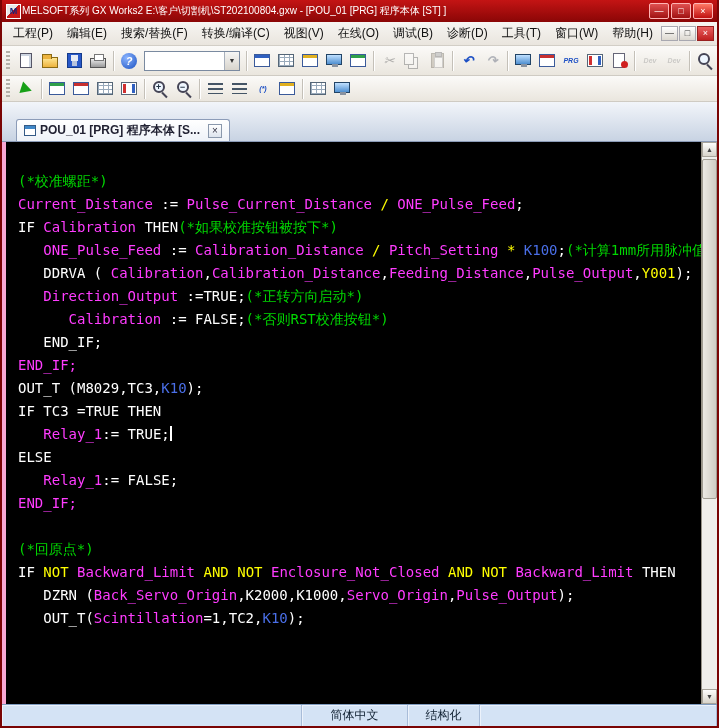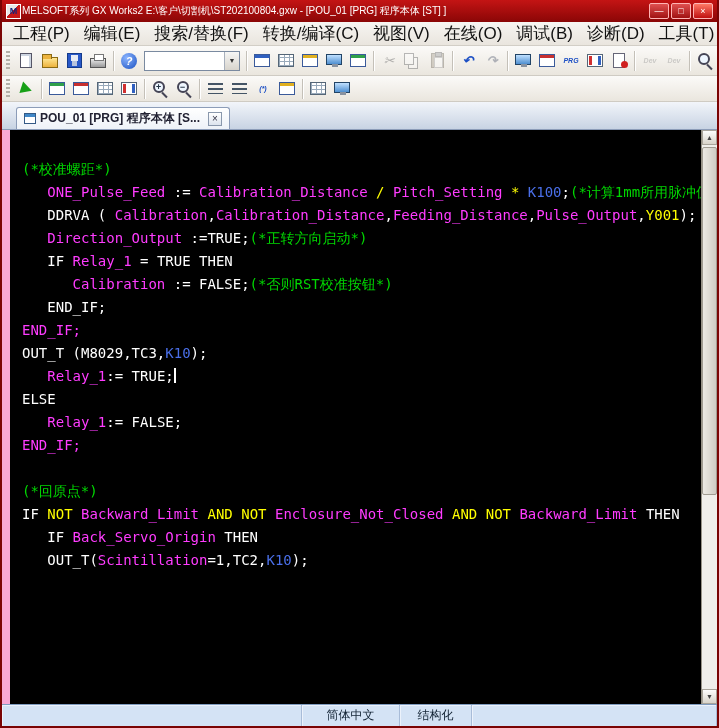--- a/index.html
+++ b/index.html
@@ -9,21 +9,21 @@
   
   .titlebar{height:22px;flex:none;background:linear-gradient(to bottom,var(--tb-l),var(--tb-d));display:flex;align-items:center;padding:0 4px;color:#fff}
   .app-icon{width:15px;height:15px;flex:none;background:linear-gradient(135deg,#e8e8e8 0 45%,#c81818 45%);border:1px solid #fff;font-size:9px;font-weight:bold;color:#13237a;text-align:center;line-height:13px}
   .title-text{font-size:10px;margin-left:1px;flex:1;white-space:nowrap;overflow:hidden}
   .win-btn{width:20px;height:16px;margin-left:2px;flex:none;font-size:9px;line-height:14px;text-align:center;color:#fff;background:linear-gradient(#e05050,#a01212);border:1px solid #ffb4b4;border-radius:2px}
   .win-btn.close{background:linear-gradient(#ff7866,#c01010)}
 
   
   .menubar{height:24px;flex:none;background:linear-gradient(#f7f5f2,#e9e5de);display:flex;align-items:center;border-bottom:1px solid #d2cec6;padding:0 4px}
   .menu-items{display:flex;align-items:center}
-  .menu-item{font-size:17px;padding:3px 7px;color:#111;white-space:nowrap}
+  .menu-item{font-size:12px;padding:3px 7px;color:#111;white-space:nowrap}
   .menu-spacer{flex:1}
   .mdi-btn{width:17px;height:15px;flex:none;border:1px solid #a8a8b0;background:linear-gradient(#ffffff,#dcd8d0);font-size:9px;line-height:13px;text-align:center;color:#333;margin-left:1px}
   .mdi-btn.close{background:linear-gradient(#e86060,#c02020);color:#fff;border-color:#992020}
 
   
   .toolbar{display:flex;align-items:center;background:linear-gradient(#fbfaf8,#eae6de);border-bottom:1px solid #cfcbc3;padding:0 2px;overflow:hidden}
   .toolbar.tb1{height:30px;flex:none}
   .toolbar.tb2{height:26px;flex:none}
   .tb-handle{width:4px;height:20px;margin:0 4px 0 2px;flex:none;background:repeating-linear-gradient(180deg,#b4b0a8 0 2px,transparent 2px 4px)}
   .tb-sep{width:1px;height:20px;background:#c4c0b8;box-shadow:1px 0 0 #ffffff;margin:0 3px;flex:none}
@@ -65,31 +65,31 @@
   .ic.k-txt.v-blue{color:#1c4fc4}
   .ic.k-txt.v-gray{color:#8a8a8a}
   .ic.k-docr{width:12px;height:15px;background:#fff;border:1px solid #667}
   .ic.k-docr::after{content:"";position:absolute;bottom:-1px;right:-4px;width:7px;height:7px;background:#d02020;border-radius:50%}
   .ic.k-lines{width:15px;height:11px;background:repeating-linear-gradient(180deg,#456 0 2px,transparent 2px 5px)}
   .ic.k-ladder{width:16px;height:13px;border:1px solid #567;background:#fff}
   .ic.k-ladder::before{content:"";position:absolute;left:1px;top:1px;bottom:1px;width:3px;background:#d03030}
   .ic.k-ladder::after{content:"";position:absolute;right:1px;top:1px;bottom:1px;width:3px;background:#3060c0}
 
   
-  .tabstrip{height:28px;flex:none;background:linear-gradient(#f2f5fa,#c8d3e3);display:flex;align-items:flex-end;padding-left:14px;border-bottom:1px solid #8c9cb8}
+  .tabstrip{height:40px;flex:none;background:linear-gradient(#f2f5fa,#c8d3e3);display:flex;align-items:flex-end;padding-left:14px;border-bottom:1px solid #8c9cb8}
   .tab{height:22px;display:flex;align-items:center;padding:0 7px;font-size:12px;border:1px solid #8c9cb8;border-bottom:none;border-radius:3px 3px 0 0;margin-right:1px;background:linear-gradient(#e2e8f1,#c4cedd);color:#223;flex:none;white-space:nowrap}
   .tab.active{background:linear-gradient(#ffffff,#eef2f8);font-weight:bold}
   .tab-ic{width:12px;height:11px;margin-right:4px;border:1px solid #345a86;background:#fff;position:relative;flex:none}
   .tab-ic::before{content:"";position:absolute;top:0;left:0;right:0;height:3px;background:#3f87c8}
   .tab-ic.tab-ic-label::before{background:#2fae5f}
   .tab-close{width:14px;height:14px;margin-left:8px;border:1px solid #8a98ac;background:linear-gradient(#ffffff,#dde4ee);font-size:10px;line-height:12px;text-align:center;color:#334;font-weight:normal;flex:none}
 
   
   .editor-wrap{flex:1;display:flex;min-height:0;background:#000}
-  .editor{flex:1;background:var(--editor-bg);padding:5px 8px 0 12px;overflow:hidden;border-left:8px solid #f9a8d4}
+  .editor{flex:1;background:var(--editor-bg);padding:5px 8px 0 12px;overflow:hidden;border-left:4px solid #f9a8d4}
   .line{min-height:23px;white-space:pre;font-family:"DejaVu Sans Mono",monospace;font-size:14px;line-height:23px}
   .c-c{color:var(--c-comment)}
   .c-v{color:var(--c-var)}
   .c-k{color:var(--c-kw)}
   .c-o{color:var(--c-op)}
   .c-n{color:var(--c-const)}
   .caret{display:inline-block;width:2px;height:15px;background:#fff;vertical-align:-2px}
 
   
   .scrollbar{width:16px;flex:none;background:#f0efeb;border-left:1px solid #989488;display:flex;flex-direction:column}
@@ -273,47 +273,49 @@
         <i class="tab-ic"></i>
         <span>POU_01 [PRG] 程序本体 [S...</span>
         <span class="tab-close">×</span>
       </div>
     </div>
 
   <div class="editor-wrap">
     <div class="editor">
         <div class="line"></div>
         <div class="line"><span class="c-c">(*校准螺距*)</span></div>
+        <div class="line"><span class="c-v">Current_Distance</span><span class="c-k"> := </span><span class="c-v">Pulse_Current_Distance</span><span class="c-k"> </span><span class="c-o">/</span><span class="c-k"> </span><span class="c-v">ONE_Pulse_Feed</span><span class="c-k">;</span></div>
+        <div class="line"><span class="c-k">IF </span><span class="c-v">Calibration</span><span class="c-k"> THEN</span><span class="c-c">(*如果校准按钮被按下*)</span></div>
         <div class="line"><span class="c-k">   </span><span class="c-v">ONE_Pulse_Feed</span><span class="c-k"> := </span><span class="c-v">Calibration_Distance</span><span class="c-k"> </span><span class="c-o">/</span><span class="c-k"> </span><span class="c-v">Pitch_Setting</span><span class="c-k"> </span><span class="c-o">*</span><span class="c-k"> </span><span class="c-n">K100</span><span class="c-k">;</span><span class="c-c">(*计算1mm所用脉冲值*)</span></div>
         <div class="line"><span class="c-k">   DDRVA ( </span><span class="c-v">Calibration</span><span class="c-k">,</span><span class="c-v">Calibration_Distance</span><span class="c-k">,</span><span class="c-v">Feeding_Distance</span><span class="c-k">,</span><span class="c-v">Pulse_Output</span><span class="c-k">,</span><span class="c-o">Y001</span><span class="c-k">);</span></div>
         <div class="line"><span class="c-k">   </span><span class="c-v">Direction_Output</span><span class="c-k"> :=TRUE;</span><span class="c-c">(*正转方向启动*)</span></div>
-        <div class="line"><span class="c-k">   IF </span><span class="c-v">Relay_1</span><span class="c-k"> = TRUE THEN</span></div>
         <div class="line"><span class="c-k">      </span><span class="c-v">Calibration</span><span class="c-k"> := FALSE;</span><span class="c-c">(*否则RST校准按钮*)</span></div>
         <div class="line"><span class="c-k">   END_IF;</span></div>
         <div class="line"><span class="c-v">END_IF;</span></div>
         <div class="line"><span class="c-k">OUT_T (M8029,TC3,</span><span class="c-n">K10</span><span class="c-k">);</span></div>
+        <div class="line"><span class="c-k">IF TC3 =TRUE THEN</span></div>
         <div class="line"><span class="c-k">   </span><span class="c-v">Relay_1</span><span class="c-k">:= TRUE;</span><span class="caret"></span></div>
         <div class="line"><span class="c-k">ELSE</span></div>
         <div class="line"><span class="c-k">   </span><span class="c-v">Relay_1</span><span class="c-k">:= FALSE;</span></div>
         <div class="line"><span class="c-v">END_IF;</span></div>
         <div class="line"></div>
         <div class="line"><span class="c-c">(*回原点*)</span></div>
         <div class="line"><span class="c-k">IF </span><span class="c-o">NOT</span><span class="c-k"> </span><span class="c-v">Backward_Limit</span><span class="c-k"> </span><span class="c-o">AND</span><span class="c-k"> </span><span class="c-o">NOT</span><span class="c-k"> </span><span class="c-v">Enclosure_Not_Closed</span><span class="c-k"> </span><span class="c-o">AND</span><span class="c-k"> </span><span class="c-o">NOT</span><span class="c-k"> </span><span class="c-v">Backward_Limit</span><span class="c-k"> THEN</span></div>
-        <div class="line"><span class="c-k">   IF </span><span class="c-v">Back_Servo_Origin</span><span class="c-k"> THEN</span></div>
+        <div class="line"><span class="c-k">   DZRN (</span><span class="c-v">Back_Servo_Origin</span><span class="c-k">,K2000,K1000,</span><span class="c-v">Servo_Origin</span><span class="c-k">,</span><span class="c-v">Pulse_Output</span><span class="c-k">);</span></div>
         <div class="line"><span class="c-k">   OUT_T(</span><span class="c-v">Scintillation</span><span class="c-k">=1,TC2,</span><span class="c-n">K10</span><span class="c-k">);</span></div>
       </div>
     <div class="scrollbar">
       <div class="sb-btn">▲</div>
       <div class="sb-track">
         <div class="sb-thumb"></div>
       </div>
       <div class="sb-btn">▼</div>
     </div>
   </div>
 
   <div class="statusbar">
       <div class="status-seg" style="width: 300px;"></div>
-      <div class="status-seg" style="width: 98px;">简体中文</div>
+      <div class="status-seg" style="width: 106px;">简体中文</div>
       <div class="status-seg" style="width: 72px;">结构化</div>
       <div class="status-seg" style="flex: 1 1 0%;"></div>
     </div>
 
 </div>
 
 </body></html>

